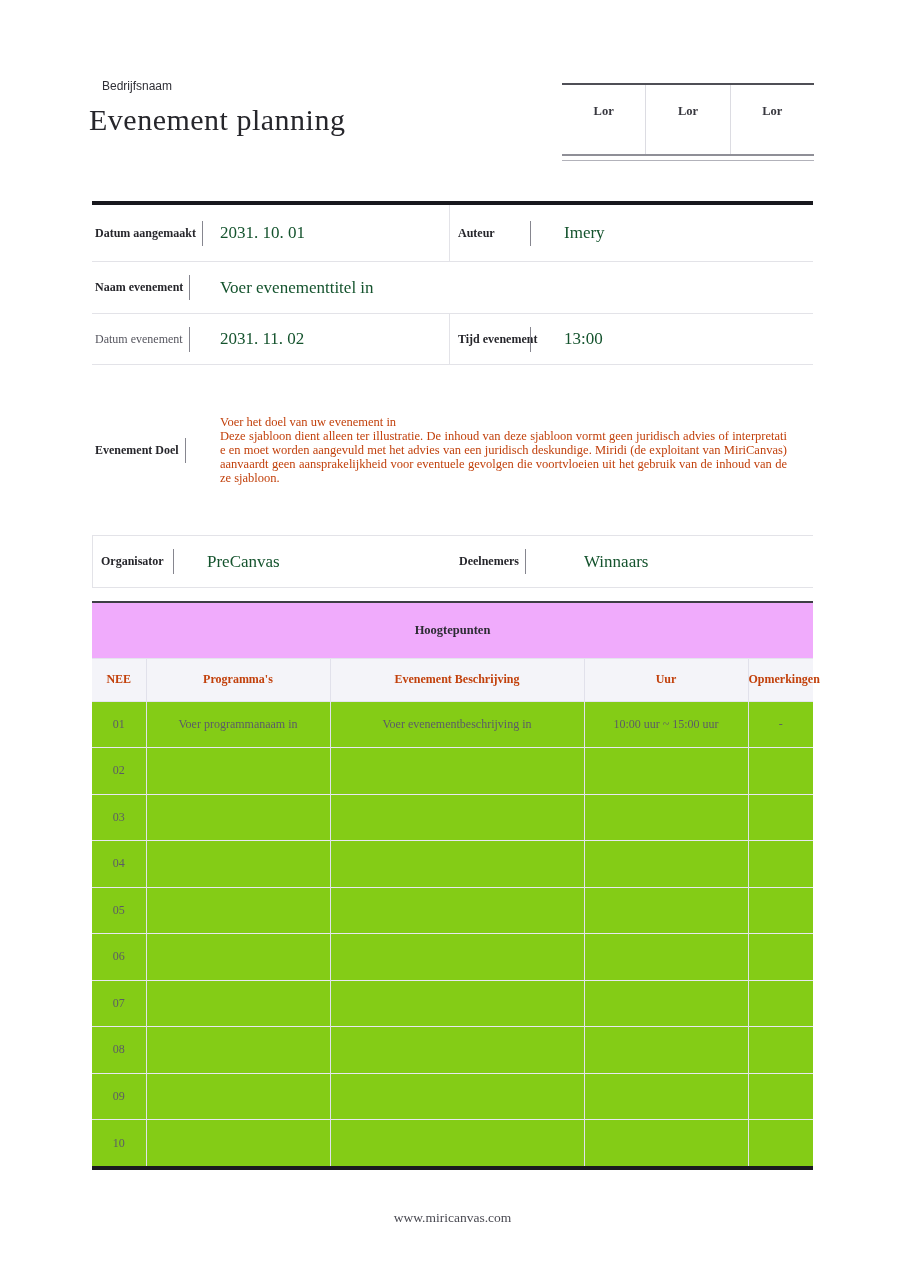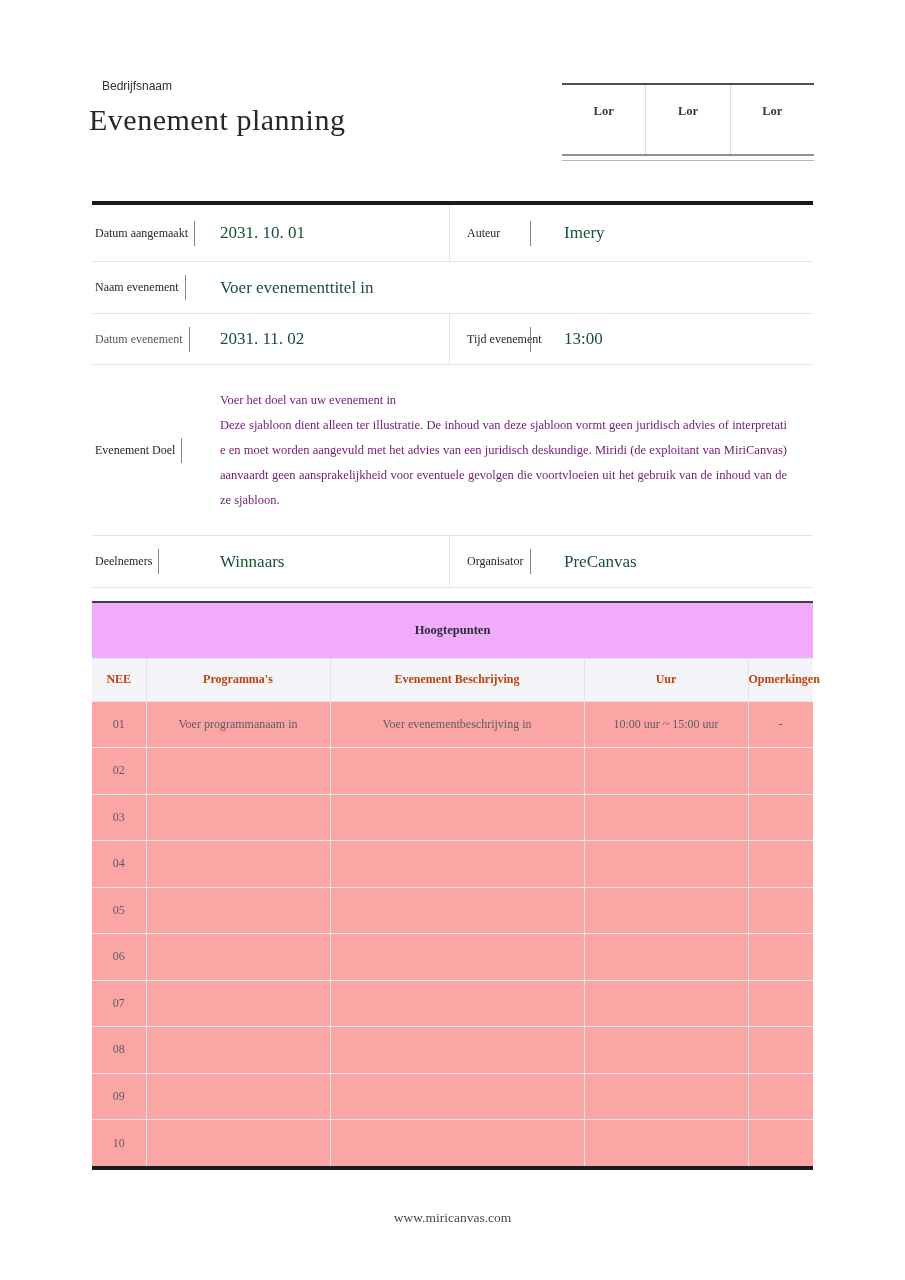--- a/index.html
+++ b/index.html
@@ -44,34 +44,34 @@
   .main { position:absolute; left:92px; top:201px; width:721px; }
   .thick-line { height:4px; background:#18181d; }
 
   .frow { display:flex; border-bottom:1px solid #e3e3e8; }
   .frow .cell { position:relative; display:flex; align-items:center; }
   .cell-l { width:357px; }
   .cell-r { width:364px; border-left:1px solid #e3e3e8; }
   .h57{height:57px} .h52{height:52px} .h51{height:51px} .h171{height:171px}
 
   .lblwrap { display:flex; align-items:center; margin-left:3px; }
-  .lbl { font-size:12px; font-weight:normal; color:#26262b; white-space:nowrap; }
+  .lbl { font-size:12px; font-weight:bold; color:#26262b; white-space:nowrap; }
   .lbl.muted { font-weight:normal; color:#55555e; }
   .vbar { width:1px; height:25px; background:#86868f; margin-left:6px; }
-  .cell-r .lblwrap { margin-left:17px; }
+  .cell-r .lblwrap { margin-left:8px; }
   .cell-r .vbar { position:absolute; left:80px; margin:0; }
   .val {
     position:absolute; left:128px; top:50%; transform:translateY(-50%);
     font-size:17px; color:#14532d; white-space:nowrap;text-align:center;
   }
   .cell-r .val { left:114px; }
 
   .doel-text {
     position:absolute; left:128px; top:50%; transform:translateY(-50%);
-    width:567px; font-size:12.5px; line-height:25px; color:#701a75;
+    width:567px; font-size:12.5px; line-height:14px; color:#c2410c;
     white-space:pre-line; text-align:justify; word-break:break-all;
   }
 
   .gap13 { height:13px; }
 
   
   .htable {
     border-top:2px solid #3e3e45;
     border-bottom:4px solid #1a1a1f;
     background:#f5f5fa;
@@ -82,21 +82,21 @@
     background:#f0abfc; border-bottom:1px solid #e4e4ee;
   }
   table.grid { width:100%; border-collapse:collapse; table-layout:fixed; }
   table.grid th {
     height:42px; font-size:12px; font-weight:bold; color:#c2410c;
     background:#f4f4f9; border-bottom:1px solid #e4e4ee;
     white-space:nowrap; overflow:visible; text-align:center;
   }
   table.grid td {
     height:46.5px; font-size:12px; color:#5c5c66; text-align:center;
-    background:#fca5a5; white-space:nowrap;
+    background:#84cc16; white-space:nowrap;
   }
   table.grid th:not(:last-child), table.grid td:not(:last-child) {
     border-right:1px solid #e1e1eb;
   }
   table.grid tbody tr:not(:first-child) td { border-top:1px solid #e7e7f1; }
 
   
   .footer {
     position:absolute; left:0; top:1210px; width:100%;
     text-align:center; font-size:13.5px; color:#4a4a52;
@@ -172,33 +172,33 @@
         <span class="lblwrap">
           <span class="lbl">Evenement Doel</span>
           <span class="vbar"></span>
         </span>
         <span class="doel-text">Voer het doel van uw evenement in
 Deze sjabloon dient alleen ter illustratie. De inhoud van deze sjabloon vormt geen juridisch advies of interpretatie en moet worden aangevuld met het advies van een juridisch deskundige. Miridi (de exploitant van MiriCanvas) aanvaardt geen aansprakelijkheid voor eventuele gevolgen die voortvloeien uit het gebruik van de inhoud van deze sjabloon.</span>
       </div>
     </div>
 
     <div class="frow h52">
-      <div class="cell cell-l">
-        <span class="lblwrap">
-          <span class="lbl">Deelnemers</span>
-          <span class="vbar"></span>
-        </span>
-        <span class="val">Winnaars</span>
-      </div>
       <div class="cell cell-r">
         <span class="lblwrap">
           <span class="lbl">Organisator</span>
         </span>
         <span class="vbar"></span>
         <span class="val">PreCanvas</span>
+      </div>
+      <div class="cell cell-l">
+        <span class="lblwrap">
+          <span class="lbl">Deelnemers</span>
+          <span class="vbar"></span>
+        </span>
+        <span class="val">Winnaars</span>
       </div>
     </div>
 
     <div class="gap13"></div>
 
     <div class="htable">
       <div class="band">Hoogtepunten</div>
       <table class="grid">
         <colgroup>
           <col style="width:54px">

